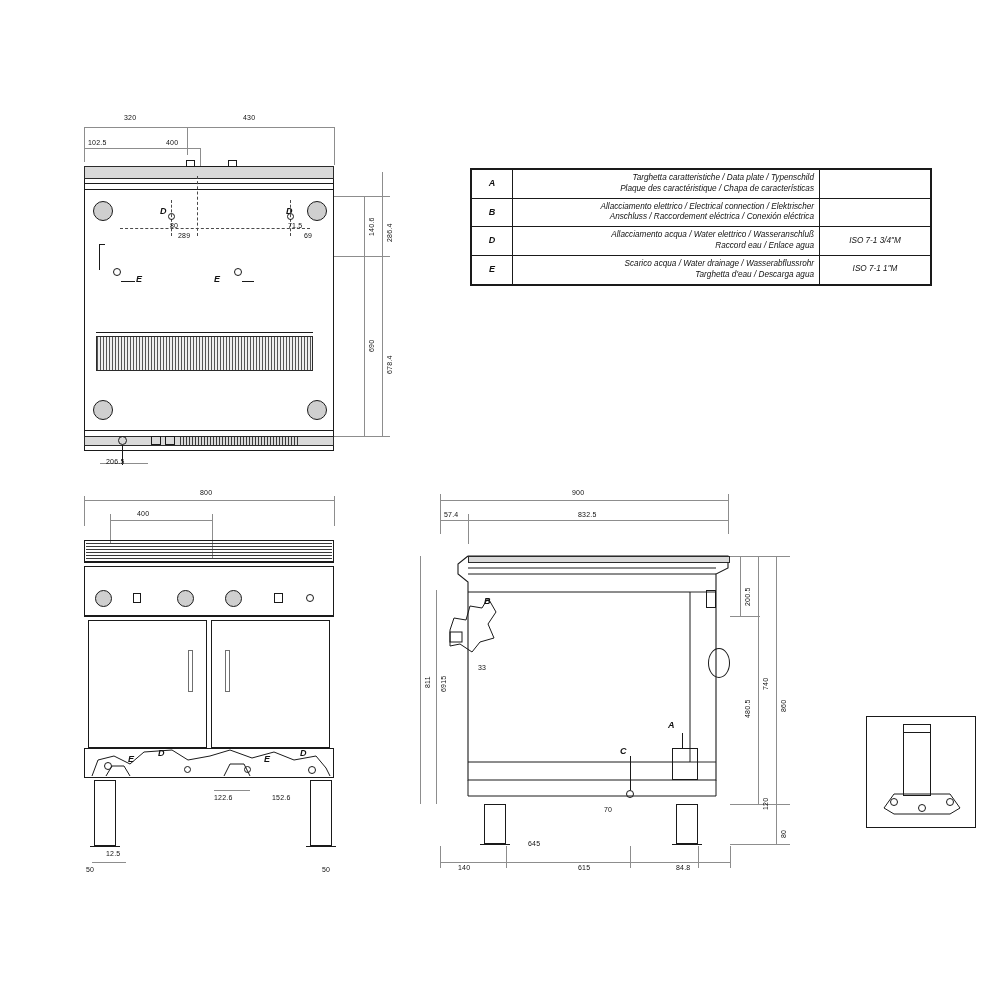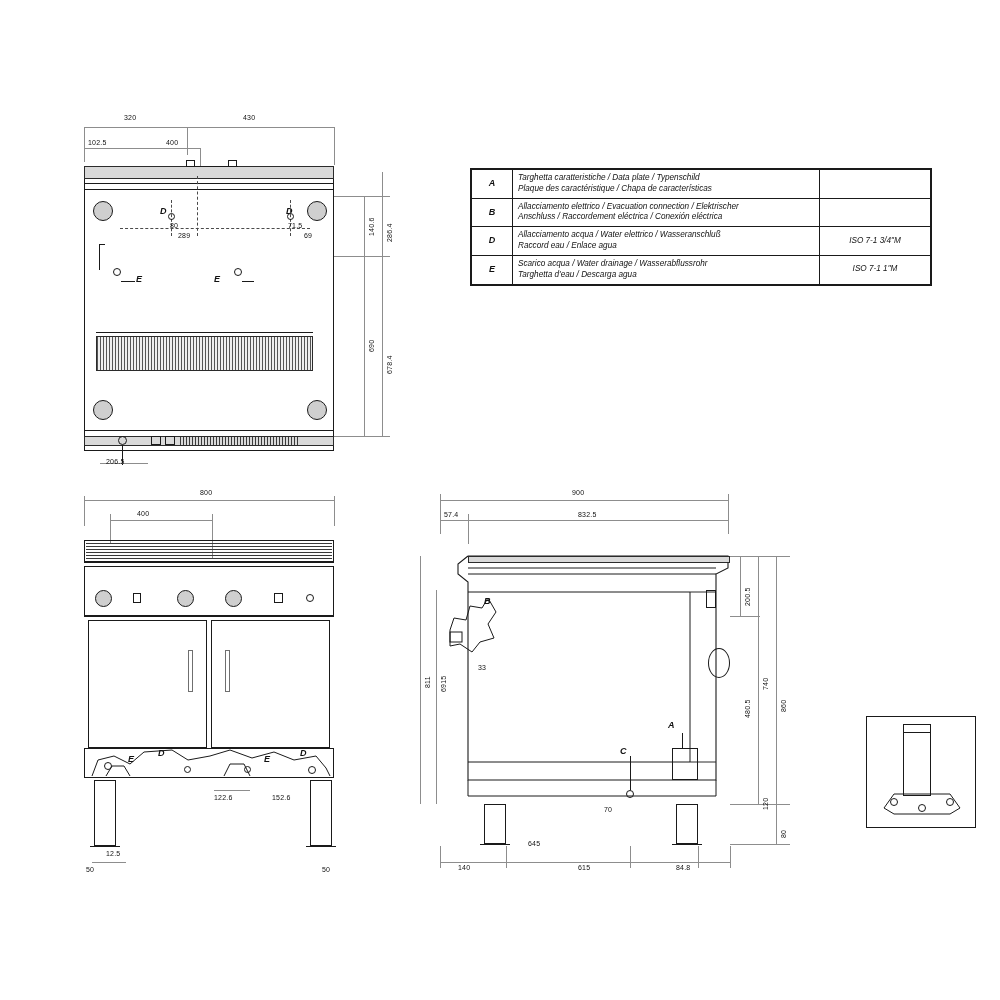--- a/index.html
+++ b/index.html
@@ -26,21 +26,21 @@
   .circ{position:absolute;border:1px solid #1a1a1a;border-radius:50%;box-sizing:border-box;}
   .circf{position:absolute;border:1px solid #1a1a1a;border-radius:50%;background:#cfcfcf;box-sizing:border-box;}
 
   
   .legend{position:absolute;left:470px;top:168px;width:460px;border:1px solid #1a1a1a;
           border-collapse:collapse;font-size:8.2px;font-style:italic;background:#fff;}
   .legend table{border-collapse:collapse;width:100%;}
   .legend td{border:1px solid #1a1a1a;padding:3px 5px;vertical-align:middle;line-height:1.32;}
   .legend td.k{width:30px;text-align:center;font-weight:bold;font-style:italic;font-size:9px;}
   .legend td.v{width:100px;text-align:center;font-style:italic;}
-  .legend .l2{display:block;}
+  .legend .l2{display:block;text-align:right;}
   .hatch2{position:absolute;border:1px solid #2b2b2b;box-sizing:border-box;
     background:
       repeating-linear-gradient(90deg,#555 0 1px,rgba(0,0,0,0) 1px 3px),
       #efefef;}
   .stripes{position:absolute;
     background:repeating-linear-gradient(180deg,#3a3a3a 0 1px,rgba(0,0,0,0) 1px 3px);}
   .dots{position:absolute;
     background:repeating-linear-gradient(90deg,#3a3a3a 0 1px,rgba(0,0,0,0) 1px 3px);}
 </style>
 </head>
@@ -292,21 +292,21 @@
           <td class="k">A</td>
           <td>
             <span class="l2">Targhetta caratteristiche / Data plate / Typenschild</span>
             <span class="l2">Plaque des caractéristique / Chapa de características</span>
           </td>
           <td class="v"></td>
         </tr>
         <tr>
           <td class="k">B</td>
           <td>
-            <span class="l2">Allacciamento elettrico / Evacuation connection / Elektrischer</span>
+            <span class="l2">Allacciamento elettrico / Electrical connection / Elektrischer</span>
             <span class="l2">Anschluss / Raccordement eléctrica / Conexión eléctrica</span>
           </td>
           <td class="v"></td>
         </tr>
         <tr>
           <td class="k">D</td>
           <td>
             <span class="l2">Allacciamento acqua / Water elettrico / Wasseranschluß</span>
             <span class="l2">Raccord eau / Enlace agua</span>
           </td>

